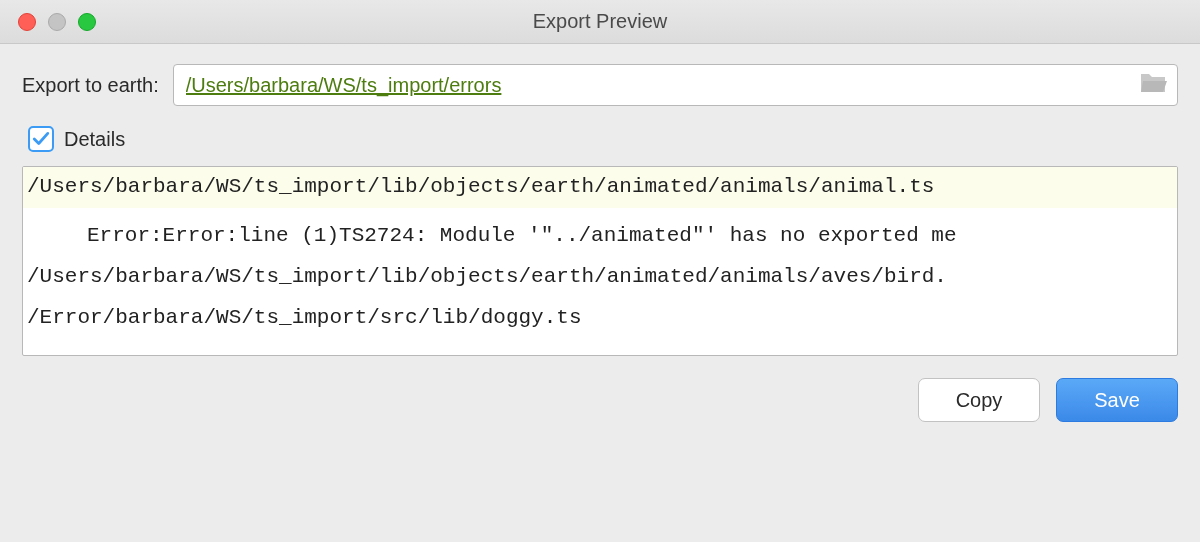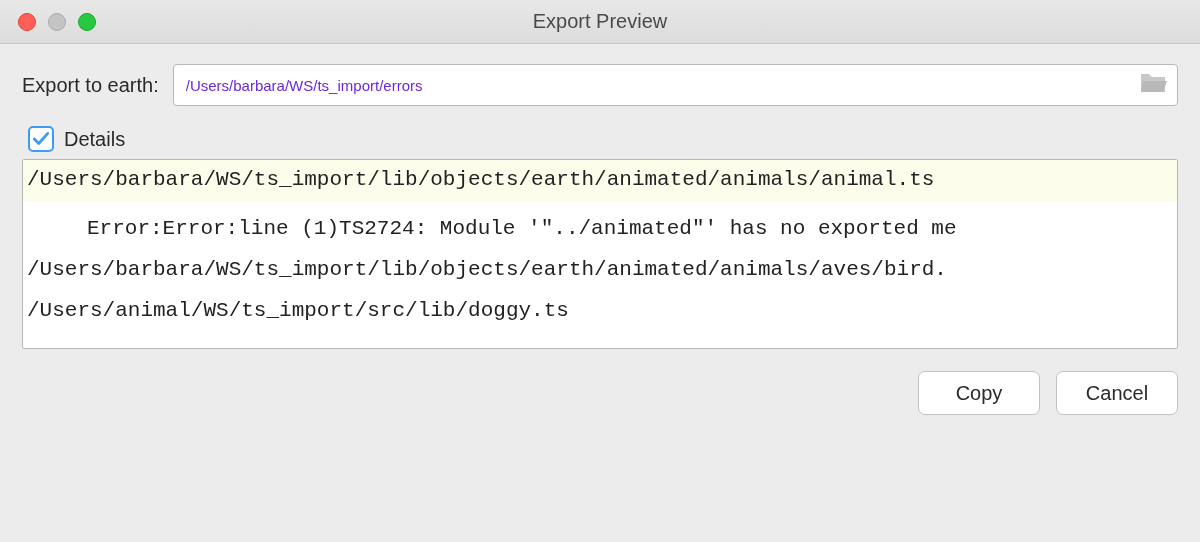--- a/index.html
+++ b/index.html
@@ -65,34 +65,35 @@
       background: #fff;
       border: 1px solid #b8b8b8;
       border-radius: 4px;
       height: 42px;
       padding: 0 10px 0 12px;
     }
     .file-input {
       flex: 1;
       border: none;
       outline: none;
-      font-size: 15px;
+      font-size: 20px;
       font-family: inherit;
-      color: #6d28d9;
+      color: #4d7c0f;
       background: transparent;
+      text-decoration: underline;
     }
     .folder-icon {
       color: #b0b0b0;
       flex-shrink: 0;
     }
     .details-row {
       display: flex;
       align-items: center;
       gap: 10px;
-      margin-bottom: 7px;
+      margin-bottom: 14px;
       padding-left: 6px;
     }
     .checkbox {
       width: 26px;
       height: 26px;
       border: 2px solid #3b9bf5;
       border-radius: 5px;
       background: #fff;
       display: flex;
       align-items: center;
@@ -187,20 +188,20 @@
         <path d="M2 8 L6 12 L14 3" stroke="#3b9bf5" stroke-width="2.5" fill="none" stroke-linecap="round" stroke-linejoin="round"></path>
       </svg>
     </div>
     <span class="details-label">Details</span>
   </div>
 
   <div class="preview-box" id="preview-box">
       <div class="preview-line highlight">/Users/barbara/WS/ts_import/lib/objects/earth/animated/animals/animal.ts</div>
       <div class="preview-line indent">Error:Error:line (1)TS2724: Module '"../animated"' has no exported me</div>
       <div class="preview-line">/Users/barbara/WS/ts_import/lib/objects/earth/animated/animals/aves/bird.</div>
-      <div class="preview-line">/Users/animal/WS/ts_import/src/lib/doggy.ts</div>
+      <div class="preview-line">/Error/barbara/WS/ts_import/src/lib/doggy.ts</div>
     </div>
 </div>
 
 <div class="button-row">
   <button class="btn btn-secondary">Copy</button>
-  <button class="btn btn-secondary">Cancel</button>
+  <button class="btn btn-primary">Save</button>
 </div>
 
 </body></html>

